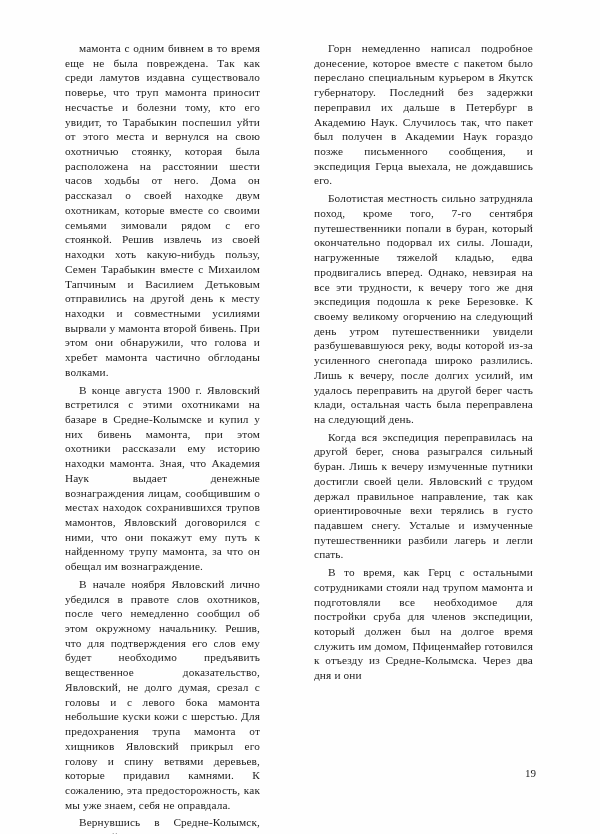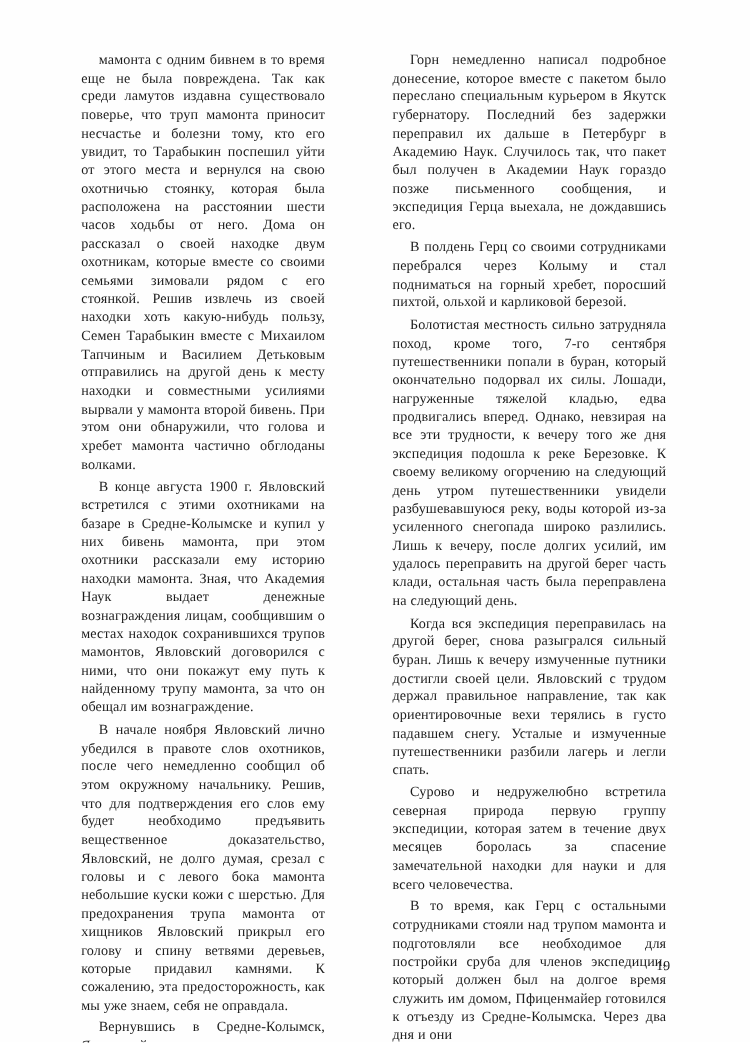--- a/index.html
+++ b/index.html
@@ -75,24 +75,22 @@
 
     <div class="col col-left">
       <p>мамонта с одним бивнем в то время еще не была повреждена. Так как среди ламутов издавна существовало поверье, что труп мамонта приносит несчастье и болезни тому, кто его увидит, то Тарабыкин поспешил уйти от этого места и вернулся на свою охотничью стоянку, которая была расположена на расстоянии шести часов ходьбы от него. Дома он рассказал о своей находке двум охотникам, которые вместе со своими семьями зимовали рядом с его стоянкой. Решив извлечь из своей находки хоть какую-нибудь пользу, Семен Тарабыкин вместе с Михаилом Тапчиным и Василием Детьковым отправились на другой день к месту находки и совместными усилиями вырвали у мамонта второй бивень. При этом они обнаружили, что голова и хребет мамонта частично обглоданы волками.</p>
       <p>В конце августа 1900 г. Явловский встретился с этими охотниками на базаре в Средне-Колымске и купил у них бивень мамонта, при этом охотники рассказали ему историю находки мамонта. Зная, что Академия Наук выдает денежные вознаграждения лицам, сообщившим о местах находок сохранившихся трупов мамонтов, Явловский договорился с ними, что они покажут ему путь к найденному трупу мамонта, за что он обещал им вознаграждение.</p>
       <p>В начале ноября Явловский лично убедился в правоте слов охотников, после чего немедленно сообщил об этом окружному начальнику. Решив, что для подтверждения его слов ему будет необходимо предъявить вещественное доказательство, Явловский, не долго думая, срезал с головы и с левого бока мамонта небольшие куски кожи с шерстью. Для предохранения трупа мамонта от хищников Явловский прикрыл его голову и спину ветвями деревьев, которые придавил камнями. К сожалению, эта предосторожность, как мы уже знаем, себя не оправдала.</p>
       <p>Вернувшись в Средне-Колымск, Явловский передал заявление о находке трупа мамонта окружному начальнику Горну с просьбой сообщить об этом Академии Наук в Петербурге; одновременно он передал Горну пакет с вещественными доказательствами и приобретенный бивень, который по его предположению принадлежал березовскому мамонту.</p>
     </div>
 
     <div class="col col-right">
       <p>Горн немедленно написал подробное донесение, которое вместе с пакетом было переслано специальным курьером в Якутск губернатору. Последний без задержки переправил их дальше в Петербург в Академию Наук. Случилось так, что пакет был получен в Академии Наук гораздо позже письменного сообщения, и экспедиция Герца выехала, не дождавшись его.</p>
-      <p>В полдень Герц со своими сотрудниками перебрался через Колыму и стал подниматься на горный хребет, поросший пихтой, ольхой и карликовой березой.</p>
       <p>Болотистая местность сильно затрудняла поход, кроме того, 7-го сентября путешественники попали в буран, который окончательно подорвал их силы. Лошади, нагруженные тяжелой кладью, едва продвигались вперед. Однако, невзирая на все эти трудности, к вечеру того же дня экспедиция подошла к реке Березовке. К своему великому огорчению на следующий день утром путешественники увидели разбушевавшуюся реку, воды которой из-за усиленного снегопада широко разлились. Лишь к вечеру, после долгих усилий, им удалось переправить на другой берег часть клади, остальная часть была переправлена на следующий день.</p>
       <p>Когда вся экспедиция переправилась на другой берег, снова разыгрался сильный буран. Лишь к вечеру измученные путники достигли своей цели. Явловский с трудом держал правильное направление, так как ориентировочные вехи терялись в густо падавшем снегу. Усталые и измученные путешественники разбили лагерь и легли спать.</p>
-      <p>Сурово и недружелюбно встретила северная природа первую группу экспедиции, которая затем в течение двух месяцев боролась за спасение замечательной находки для науки и для всего человечества.</p>
       <p>В то время, как Герц с остальными сотрудниками стояли над трупом мамонта и подготовляли все необходимое для постройки сруба для членов экспедиции, который должен был на долгое время служить им домом, Пфиценмайер готовился к отъезду из Средне-Колымска. Через два дня и они</p>
     </div>
 
   </div>
 
   <div class="page-number">19</div>
 
 </div>
 
 </body></html>

